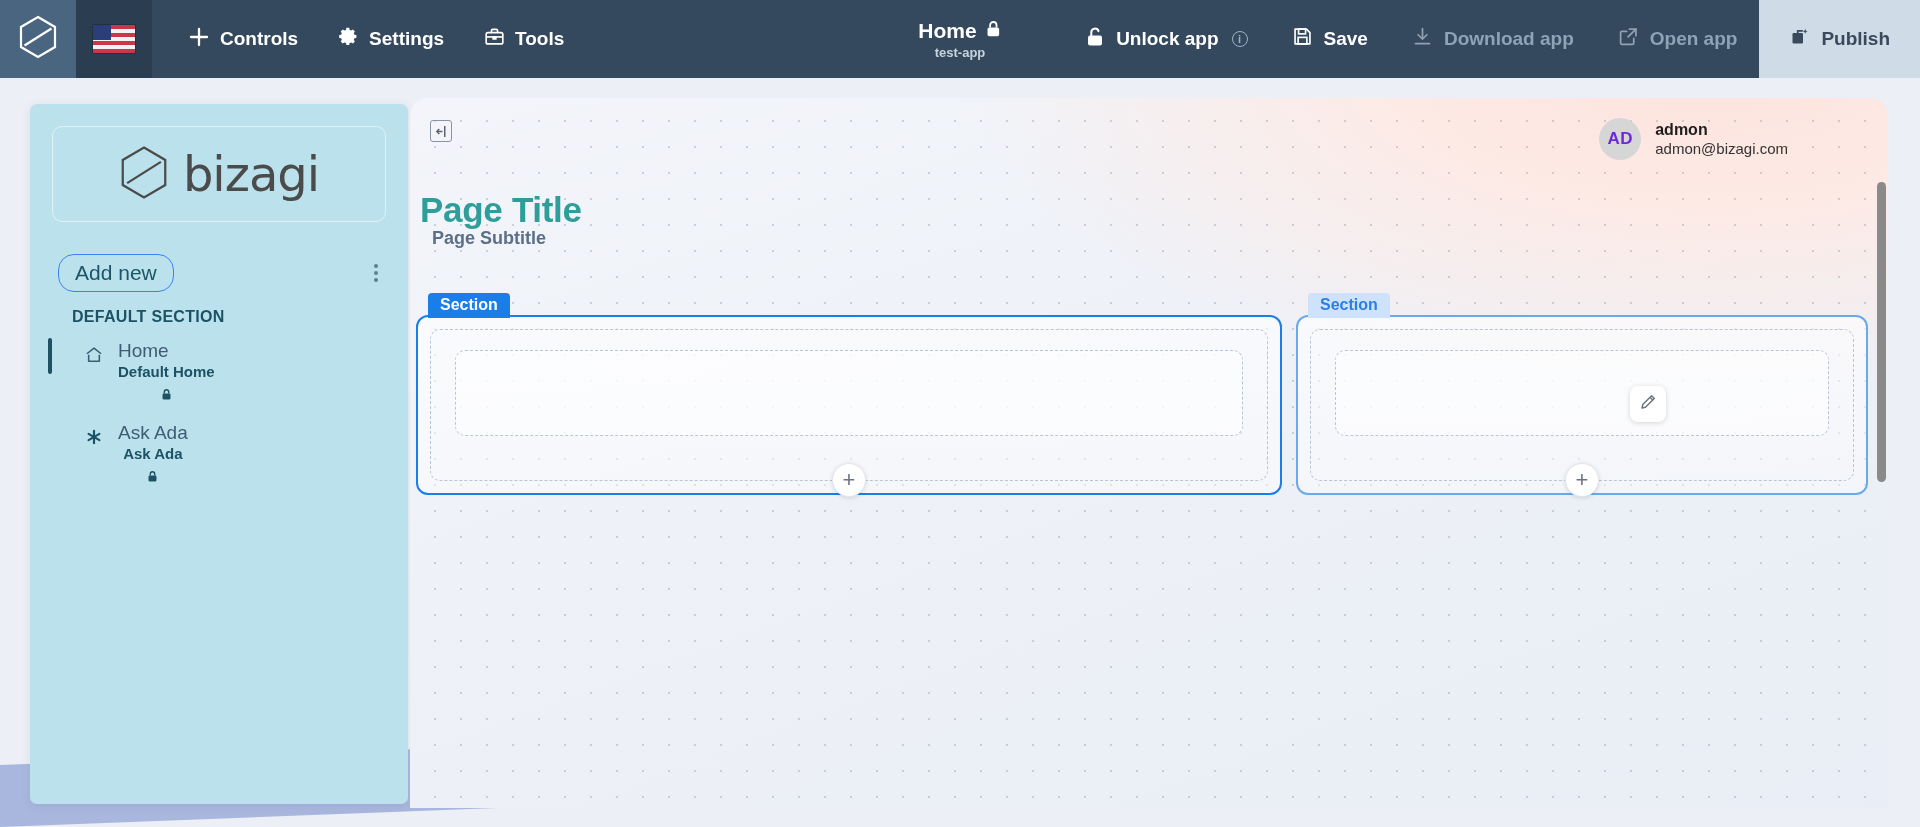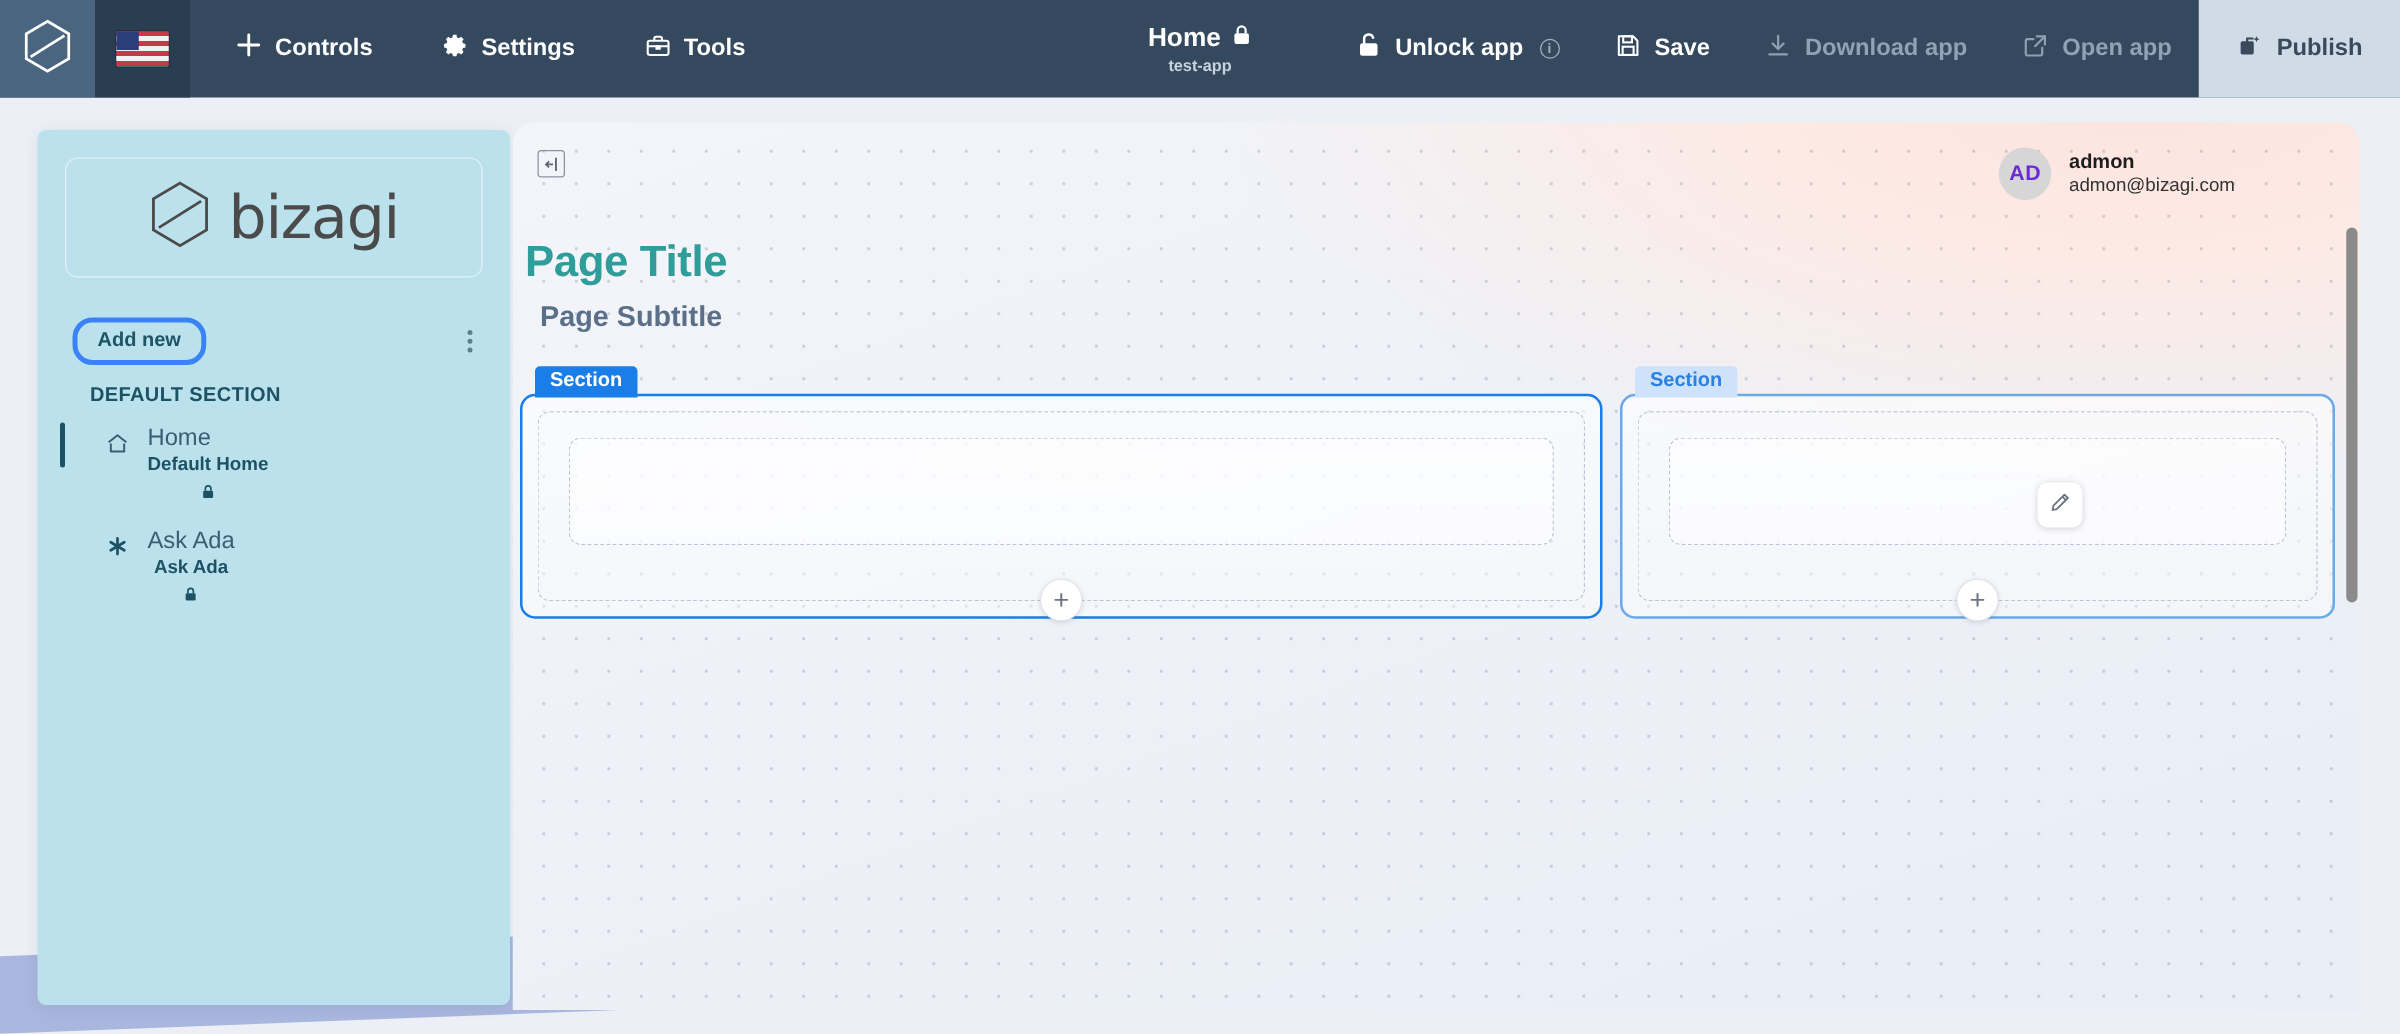--- a/index.html
+++ b/index.html
@@ -36,21 +36,21 @@
       to bottom,
       #c8384a 0px, #c8384a 4px,
       #f2f2f2 4px, #f2f2f2 8px
     );
     box-shadow: 0 0 0 1px rgba(0,0,0,.2);
   }
   .flag-glyph::before {
     content: ""; position: absolute; left: 0; top: 0;
     width: 18px; height: 15px; background: #2c3e7a;
   }
-  .tb-menu { display: flex; gap: 16px; margin-left: 16px; }
+  .tb-menu { display: flex; gap: 0; margin-left: 16px; }
   .tb-item {
     display: flex; align-items: center; gap: 10px;
     padding: 0 20px; height: 78px;
     color: #ffffff; font-size: 19px; font-weight: 600;
     cursor: pointer; white-space: nowrap;
   }
   .tb-item svg { flex: 0 0 auto; }
 
   .tb-center {
     position: absolute; left: 50%; top: 0;
@@ -122,23 +122,23 @@
   }
   .appnav-logo .wordmark {
     font-size: 48px; font-weight: 400; color: #4b4b4b;
     letter-spacing: -1px; font-family: "DejaVu Sans", sans-serif;
   }
   .appnav-addrow {
     display: flex; align-items: center;
     margin: 32px 0 0 28px; padding-right: 24px;
   }
   .btn-addnew {
-    border: 4px solid #3b82f6; border-radius: 16px;
+    border: 1px solid #3b82f6; border-radius: 16px;
     background: transparent; color: #1d5567;
-    font-size: 16px; font-weight: 700;
+    font-size: 21px; font-weight: 400;
     padding: 6px 16px; cursor: pointer;
     font-family: "Liberation Sans", sans-serif;
   }
   .kebab {
     margin-left: auto; display: flex; flex-direction: column;
     gap: 3px; cursor: pointer; padding: 6px;
   }
   .kebab i { width: 4px; height: 4px; border-radius: 50%; background: #5d7f8b; display: block; }
 
   .sec-label {
@@ -201,22 +201,22 @@
   }
   .userbox .uname { font-size: 16px; font-weight: 700; color: #1d1d1d; line-height: 1.25; }
   .userbox .umail { font-size: 15px; font-weight: 400; color: #333; line-height: 1.25; }
 
   .page-title {
     position: absolute; left: 10px; top: 92px;
     font-size: 35px; font-weight: 700; color: #2f9d99;
     letter-spacing: -.3px;
   }
   .page-sub {
-    position: absolute; left: 22px; top: 142px;
-    font-size: 23px; font-weight: 700; color: #5b6f88;
+    position: absolute; left: 22px; top: 130px;
+    font-size: 18px; font-weight: 700; color: #5b6f88;
   }
 
   
   .sections { position: absolute; left: 6px; top: 195px; right: 8px; }
 
   .sect {
     position: absolute; top: 22px; height: 180px;
     border-radius: 12px;
     background: linear-gradient(180deg, rgba(255,255,255,.62), rgba(255,255,255,.42));
   }

